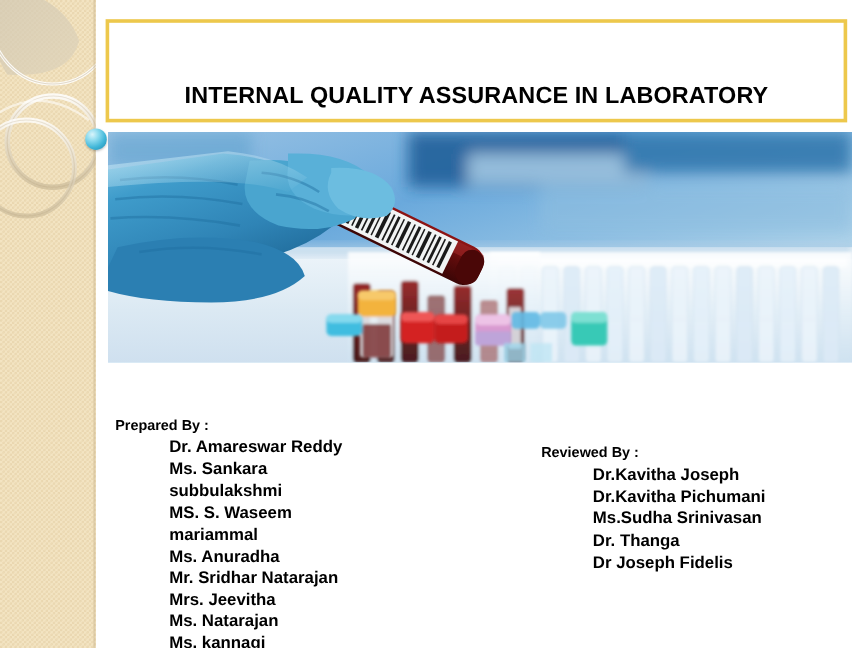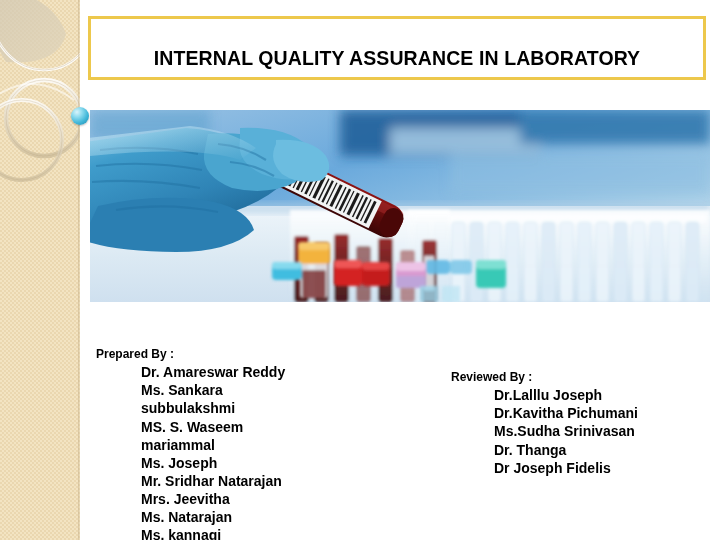--- a/index.html
+++ b/index.html
@@ -66,21 +66,21 @@
     box-shadow: 0 1px 2px rgba(0,0,0,0.25);
     z-index: 6;
   }
 
   
   .title-box {
     position: absolute;
     left: 88px;
     top: 16px;
     width: 618px;
-    height: 64px;
+    height: 86px;
     background: #ffffff;
     border: 3px solid #edc84c;
     box-sizing: border-box;
     display: flex;
     align-items: flex-end;
     justify-content: center;
     padding-bottom: 8px;
     z-index: 4;
   }
   .title-text {
@@ -376,32 +376,32 @@
   </div>
 
   <div class="credits-left">
     <div class="cred-head">Prepared By :</div>
     <ul class="cred-list">
       <li>Dr. Amareswar Reddy</li>
       <li>Ms. Sankara</li>
       <li>subbulakshmi</li>
       <li>MS. S. Waseem</li>
       <li>mariammal</li>
-      <li>Ms. Joseph</li>
+      <li>Ms. Anuradha</li>
       <li>Mr. Sridhar Natarajan</li>
       <li>Mrs. Jeevitha</li>
       <li>Ms. Natarajan</li>
       <li>Ms. kannagi</li>
     </ul>
   </div>
 
   <div class="credits-right">
     <div class="cred-head">Reviewed By :</div>
     <ul class="cred-list">
-      <li>Dr.Lalllu Joseph</li>
+      <li>Dr.Kavitha Joseph</li>
       <li>Dr.Kavitha Pichumani</li>
       <li>Ms.Sudha Srinivasan</li>
       <li>Dr. Thanga</li>
       <li>Dr Joseph Fidelis</li>
     </ul>
   </div>
 
 </div>
 
 </body></html>

